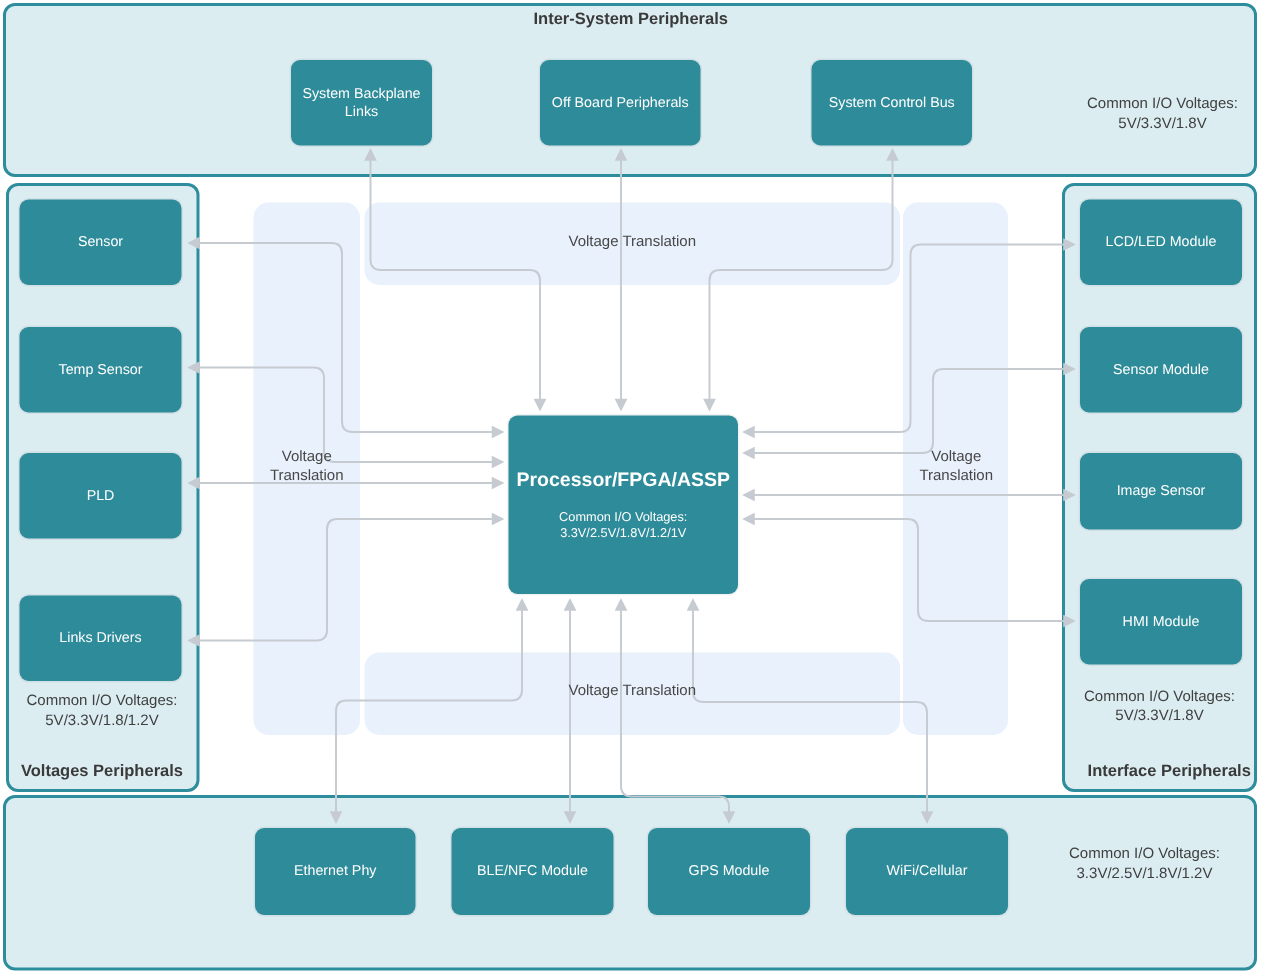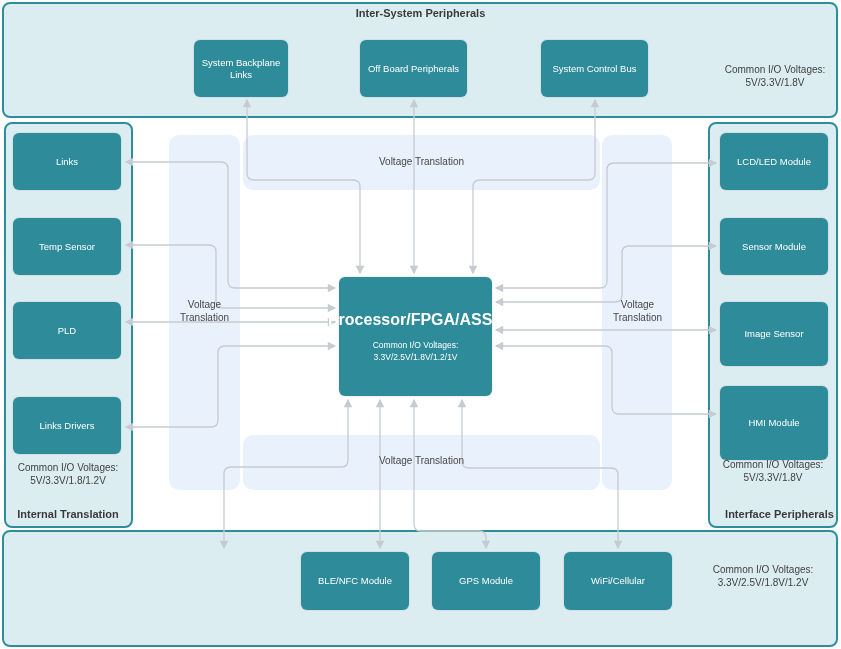--- a/index.html
+++ b/index.html
@@ -21,21 +21,21 @@
   .ptitle{
     position:absolute;font-size:11px;font-weight:bold;color:#3a3a3a;text-align:center;
   }
   .volt{
     position:absolute;font-size:10px;color:#3f3f3f;text-align:center;line-height:1.3;
   }
   .vt{
     position:absolute;font-size:10px;color:#474747;text-align:center;line-height:1.25;
   }
   #wires{position:absolute;left:0;top:0;pointer-events:none;}
-  .proc-title{font-weight:bold;font-size:16px;margin-bottom:10px;}
+  .proc-title{font-weight:bold;font-size:13px;margin-bottom:10px;}
   .proc-sub{font-size:8.5px;line-height:1.3;}
 </style>
 </head>
 <body>
 
 <div id="canvas">
 
   <div class="panel" style="left:2px;top:2px;width:836px;height:116px;"></div>
   <div class="panel" style="left:4px;top:122px;width:129px;height:406px;"></div>
   <div class="panel" style="left:708px;top:122px;width:130px;height:406px;"></div>
@@ -63,21 +63,21 @@
       <path d="M 496 302 L 615 302 Q 622 302 622 295 L 622 253 Q 622 246 629 246 L 716 246" fill="none" stroke="#c6cbd1" stroke-width="1.3" marker-start="url(#arr)" marker-end="url(#arr)"></path>
       <path d="M 496 330 L 716 330" fill="none" stroke="#c6cbd1" stroke-width="1.3" marker-start="url(#arr)" marker-end="url(#arr)"></path>
       <path d="M 496 346 L 605 346 Q 612 346 612 353 L 612 407 Q 612 414 619 414 L 716 414" fill="none" stroke="#c6cbd1" stroke-width="1.3" marker-start="url(#arr)" marker-end="url(#arr)"></path>
       <path d="M 348 400 L 348 460 Q 348 467 341 467 L 231 467 Q 224 467 224 474 L 224 548" fill="none" stroke="#c6cbd1" stroke-width="1.3" marker-start="url(#arr)" marker-end="url(#arr)"></path>
       <path d="M 380 400 L 380 548" fill="none" stroke="#c6cbd1" stroke-width="1.3" marker-start="url(#arr)" marker-end="url(#arr)"></path>
       <path d="M 414 400 L 414 524 Q 414 531 421 531 L 479 531 Q 486 531 486 538 L 486 548" fill="none" stroke="#c6cbd1" stroke-width="1.3" marker-start="url(#arr)" marker-end="url(#arr)"></path>
       <path d="M 462 400 L 462 461 Q 462 468 469 468 L 611 468 Q 618 468 618 475 L 618 548" fill="none" stroke="#c6cbd1" stroke-width="1.3" marker-start="url(#arr)" marker-end="url(#arr)"></path>
     </svg>
 
   <div class="ptitle" style="left:0;top:7px;width:841px;">Inter-System Peripherals</div>
-  <div class="ptitle" style="left:6px;top:508px;width:124px;">Internal Translation</div>
+  <div class="ptitle" style="left:6px;top:508px;width:124px;">Voltages Peripherals</div>
   <div class="ptitle" style="left:710px;top:508px;width:139px;">Interface Peripherals</div>
 
   <div class="volt" style="left:700px;top:63px;width:150px;">
     <div>Common I/O Voltages:</div>
     <div>5V/3.3V/1.8V</div>
   </div>
   <div class="volt" style="left:6px;top:461px;width:124px;">
     <div>Common I/O Voltages:</div>
     <div>5V/3.3V/1.8/1.2V</div>
   </div>
@@ -99,45 +99,48 @@
     <span>System Backplane Links</span>
   </div>
   <div class="tealbox" style="left:541px;top:40px;width:107px;height:57px;">
     <span>System Control Bus</span>
   </div>
   <div class="tealbox" style="left:360px;top:40px;width:107px;height:57px;">
     <span>Off Board Peripherals</span>
   </div>
 
   <div class="tealbox" style="left:13px;top:133px;width:108px;height:57px;">
-    <span>Links</span>
+    <span>Sensor</span>
   </div>
   <div class="tealbox" style="left:13px;top:218px;width:108px;height:57px;">
     <span>Temp Sensor</span>
   </div>
   <div class="tealbox" style="left:13px;top:302px;width:108px;height:57px;">
     <span>PLD</span>
   </div>
   <div class="tealbox" style="left:13px;top:397px;width:108px;height:57px;">
     <span>Links Drivers</span>
   </div>
 
   <div class="tealbox" style="left:720px;top:133px;width:108px;height:57px;">
     <span>LCD/LED Module</span>
   </div>
   <div class="tealbox" style="left:720px;top:218px;width:108px;height:57px;">
     <span>Sensor Module</span>
   </div>
-  <div class="tealbox" style="left:720px;top:302px;width:108px;height:64px;">
+  <div class="tealbox" style="left:720px;top:302px;width:108px;height:51px;">
     <span>Image Sensor</span>
   </div>
-  <div class="tealbox" style="left:720px;top:386px;width:108px;height:74px;">
+  <div class="tealbox" style="left:720px;top:386px;width:108px;height:57px;">
     <span>HMI Module</span>
   </div>
 
+  <div class="tealbox" style="left:170px;top:552px;width:107px;height:58px;">
+    <span>Ethernet Phy</span>
+  </div>
   <div class="tealbox" style="left:432px;top:552px;width:108px;height:58px;">
     <span>GPS Module</span>
   </div>
   <div class="tealbox" style="left:301px;top:552px;width:108px;height:58px;">
     <span>BLE/NFC Module</span>
   </div>
   <div class="tealbox" style="left:564px;top:552px;width:108px;height:58px;">
     <span>WiFi/Cellular</span>
   </div>
 

